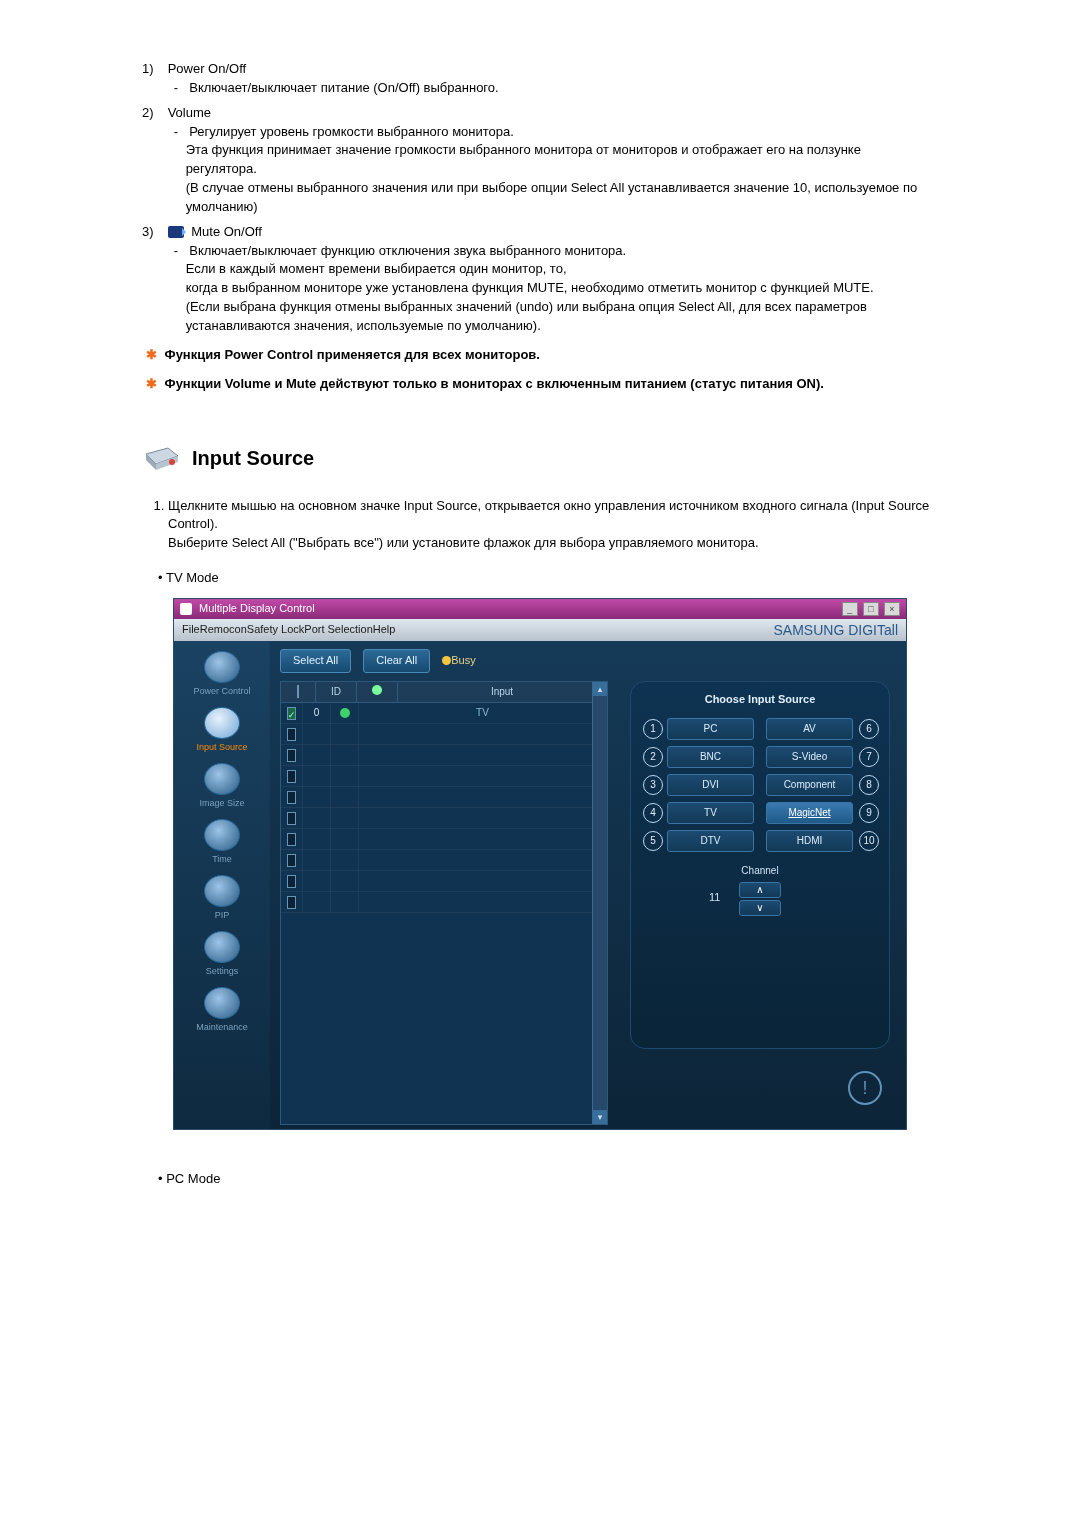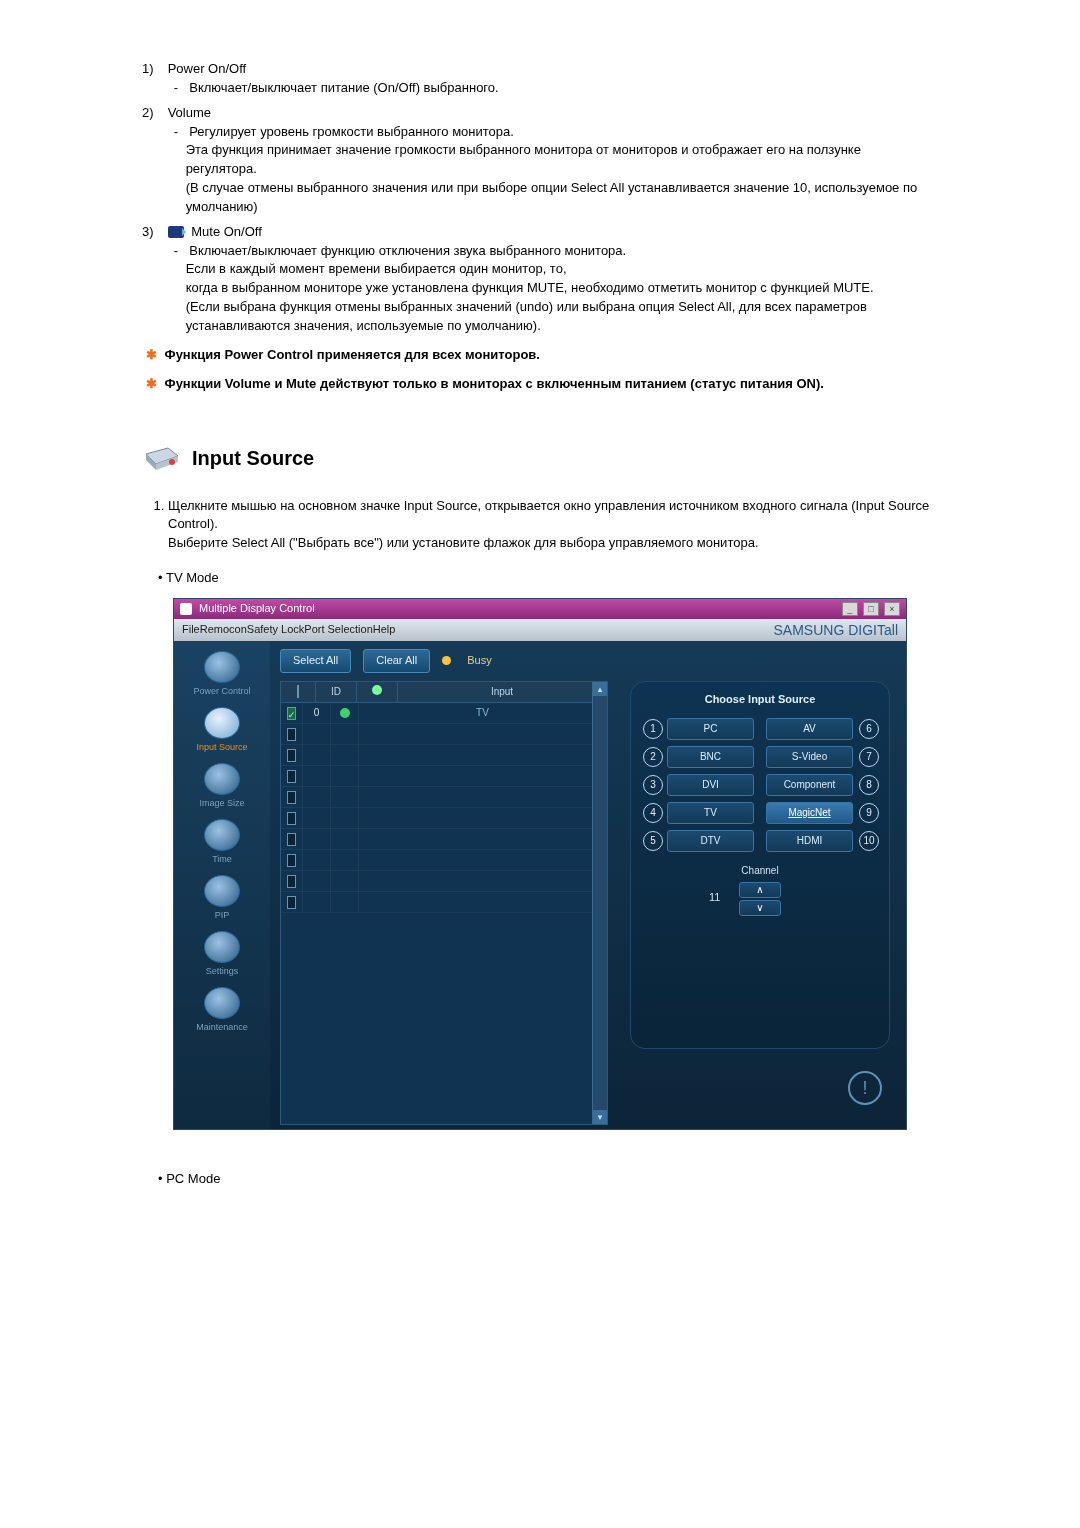--- a/index.html
+++ b/index.html
@@ -32,21 +32,21 @@
   .menubar{height:22px;background:linear-gradient(#dfe7ef,#b8c2cc);display:flex;align-items:center;padding:0 8px;color:#1a1a1a;font-size:11px;justify-content:flex-start}
   .menubar .brand{margin-left:auto;color:#2a5a8a;font-size:14px}
   .app-body{position:absolute;top:42px;left:0;right:0;bottom:0;background:linear-gradient(#153a57,#0c2438)}
   .sidebar{position:absolute;left:0;top:0;bottom:0;width:96px;background:linear-gradient(#1a4262,#0e2a40);padding-top:6px}
   .sb-item{height:52px;text-align:center;font-size:9px;color:#7aa0bc;padding-top:4px}
   .sb-item .sb-icon{width:34px;height:30px;margin:0 auto 2px auto;background:radial-gradient(circle at 40% 35%,#9bc4e6,#2a5a84);border-radius:50%;border:1px solid #2a6a9a}
   .sb-item.active{color:#ff8a00}
   .sb-item.active .sb-icon{background:radial-gradient(circle at 40% 35%,#e8f2fc,#6fa6d4)}
   .toolbar{position:absolute;left:106px;top:8px;display:flex;align-items:center;gap:12px}
   .tbtn{padding:3px 12px;background:linear-gradient(#2d6a97,#164a70);border:1px solid #4a8ab8;border-radius:3px;color:#dff0ff;font-size:11px;cursor:pointer}
-  .busy{display:flex;align-items:center;gap:16px;color:#e9d18a;font-size:11px}
+  .busy{display:flex;align-items:center;gap:0;color:#e9d18a;font-size:11px}
   .busy-dot{width:9px;height:9px;border-radius:50%;background:#f5c542}
   .grid{position:absolute;left:106px;top:40px;width:326px;bottom:4px;background:#0f3350;border:1px solid #2d5a7c}
   .gh{display:flex;background:#1d3d58;border-bottom:1px solid #2d5a7c}
   .gh .c{padding:3px 6px;border-right:1px solid #2d5a7c;font-size:10px;color:#bcd4e8;text-align:center}
   .gh .c0{width:22px}.gh .c1{width:28px}.gh .c2{width:28px}.gh .c-input{flex:1}
   .gr{display:flex;border-bottom:1px solid #1d3d58;height:20px;align-items:center}
   .gr .c{padding:2px 6px;border-right:1px solid #1d3d58;font-size:10px;text-align:center;height:100%;box-sizing:border-box;display:flex;align-items:center;justify-content:center}
   .gr .c0{width:22px}.gr .c1{width:28px}.gr .c2{width:28px}.gr .c-input{flex:1;color:#8ab8d8}
   .chk{width:11px;height:11px;border:1px solid #6a94b4;background:#0a2236}
   .chk.on{background:#1a6a4a}

